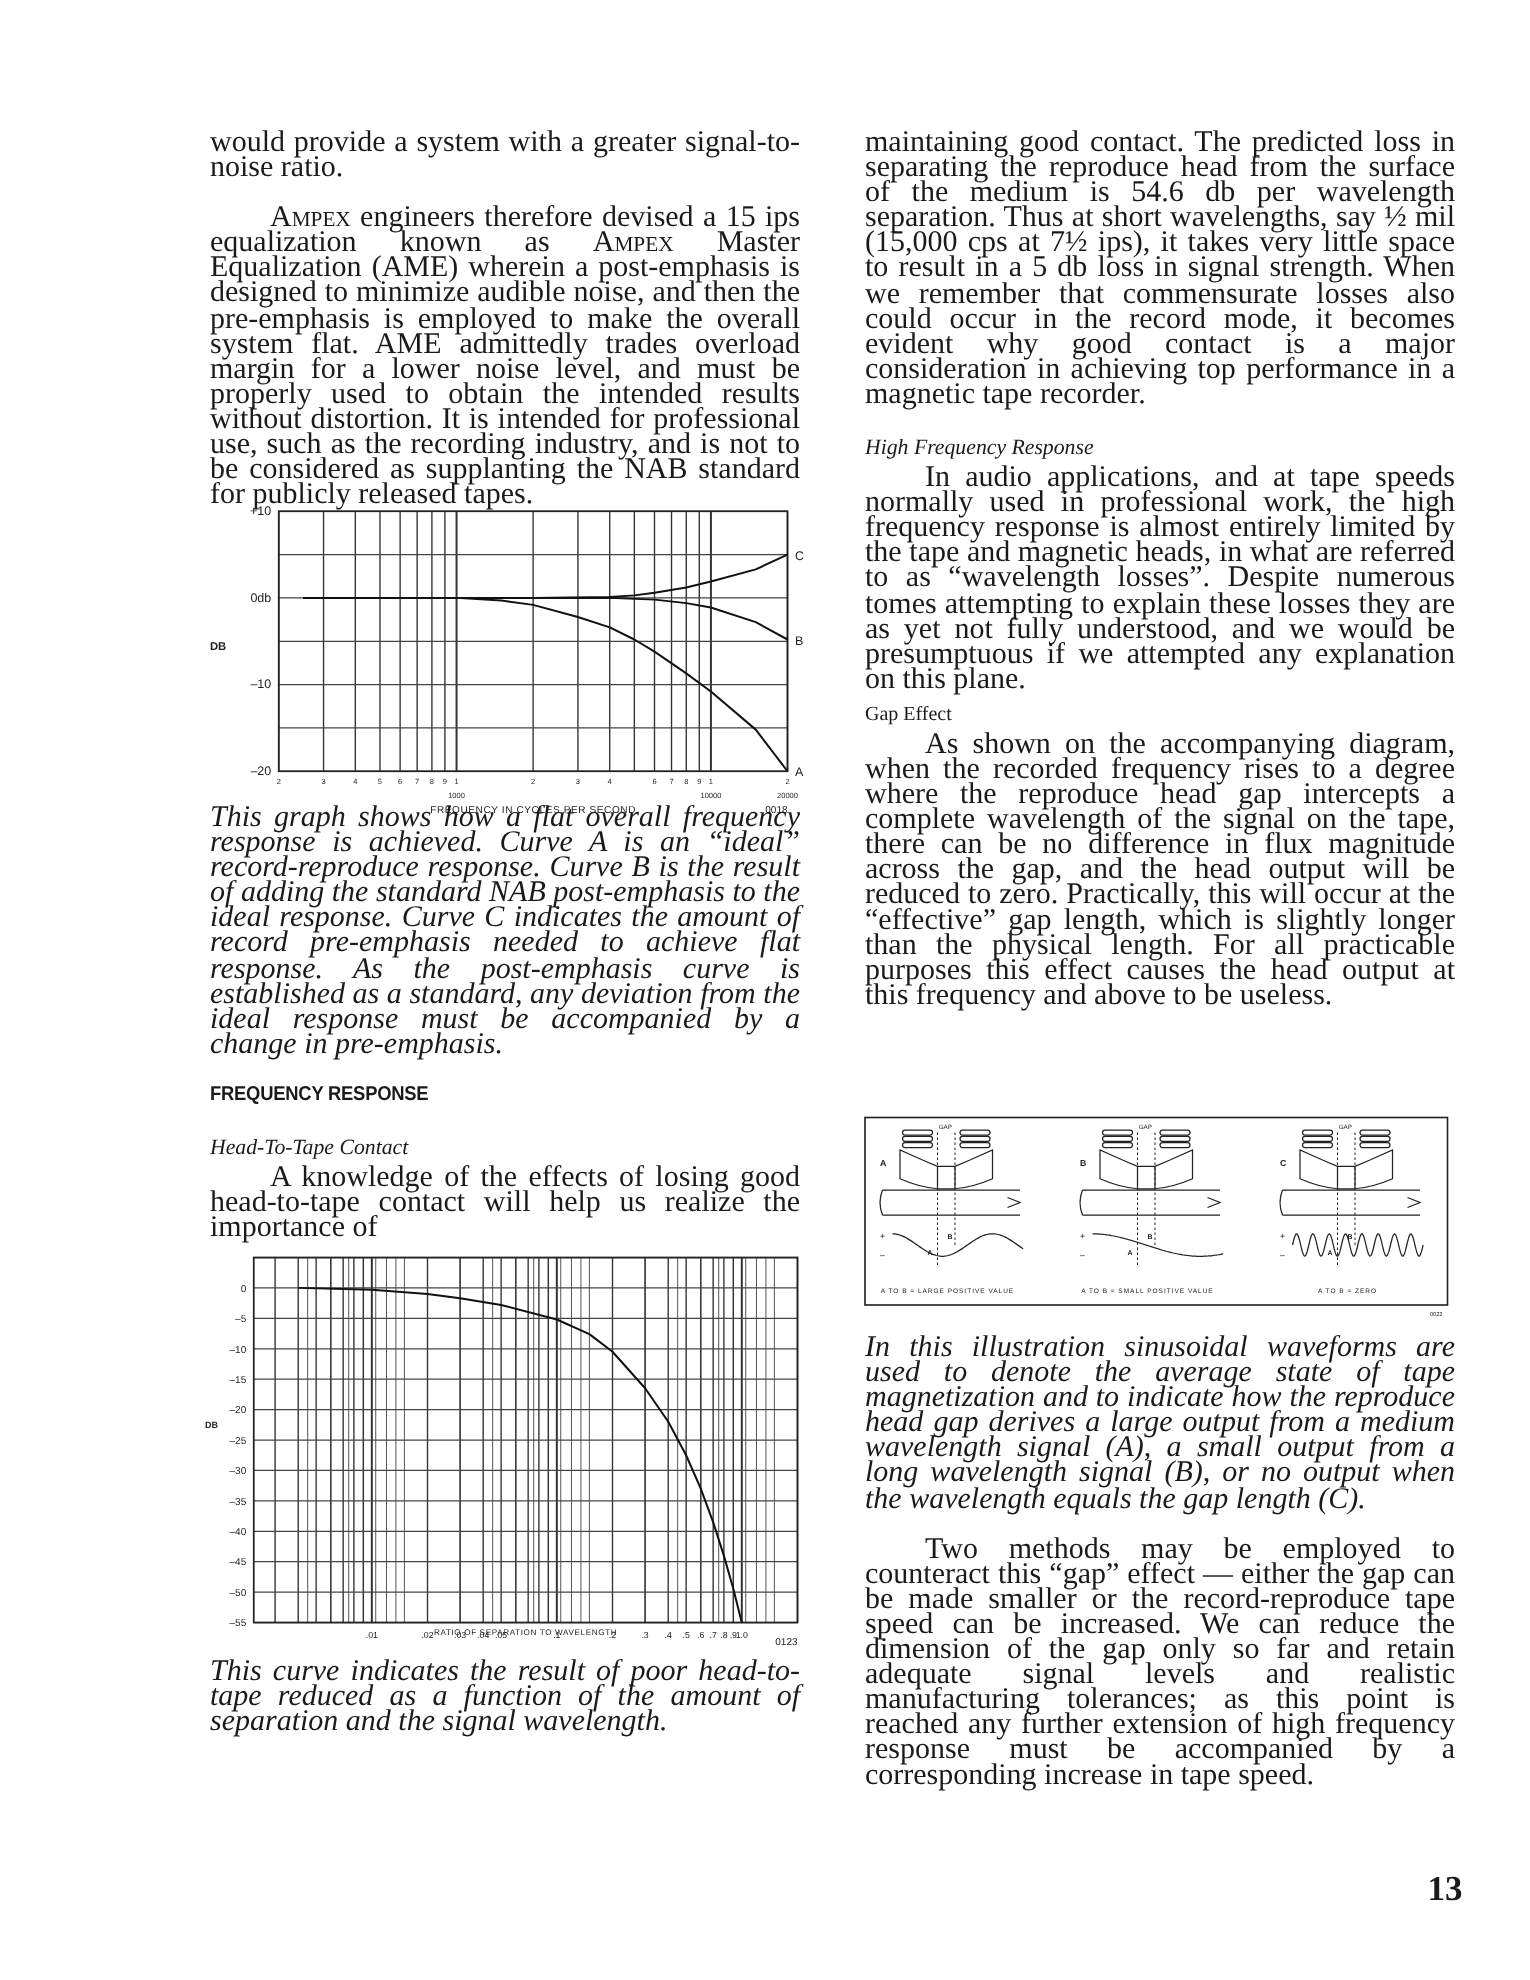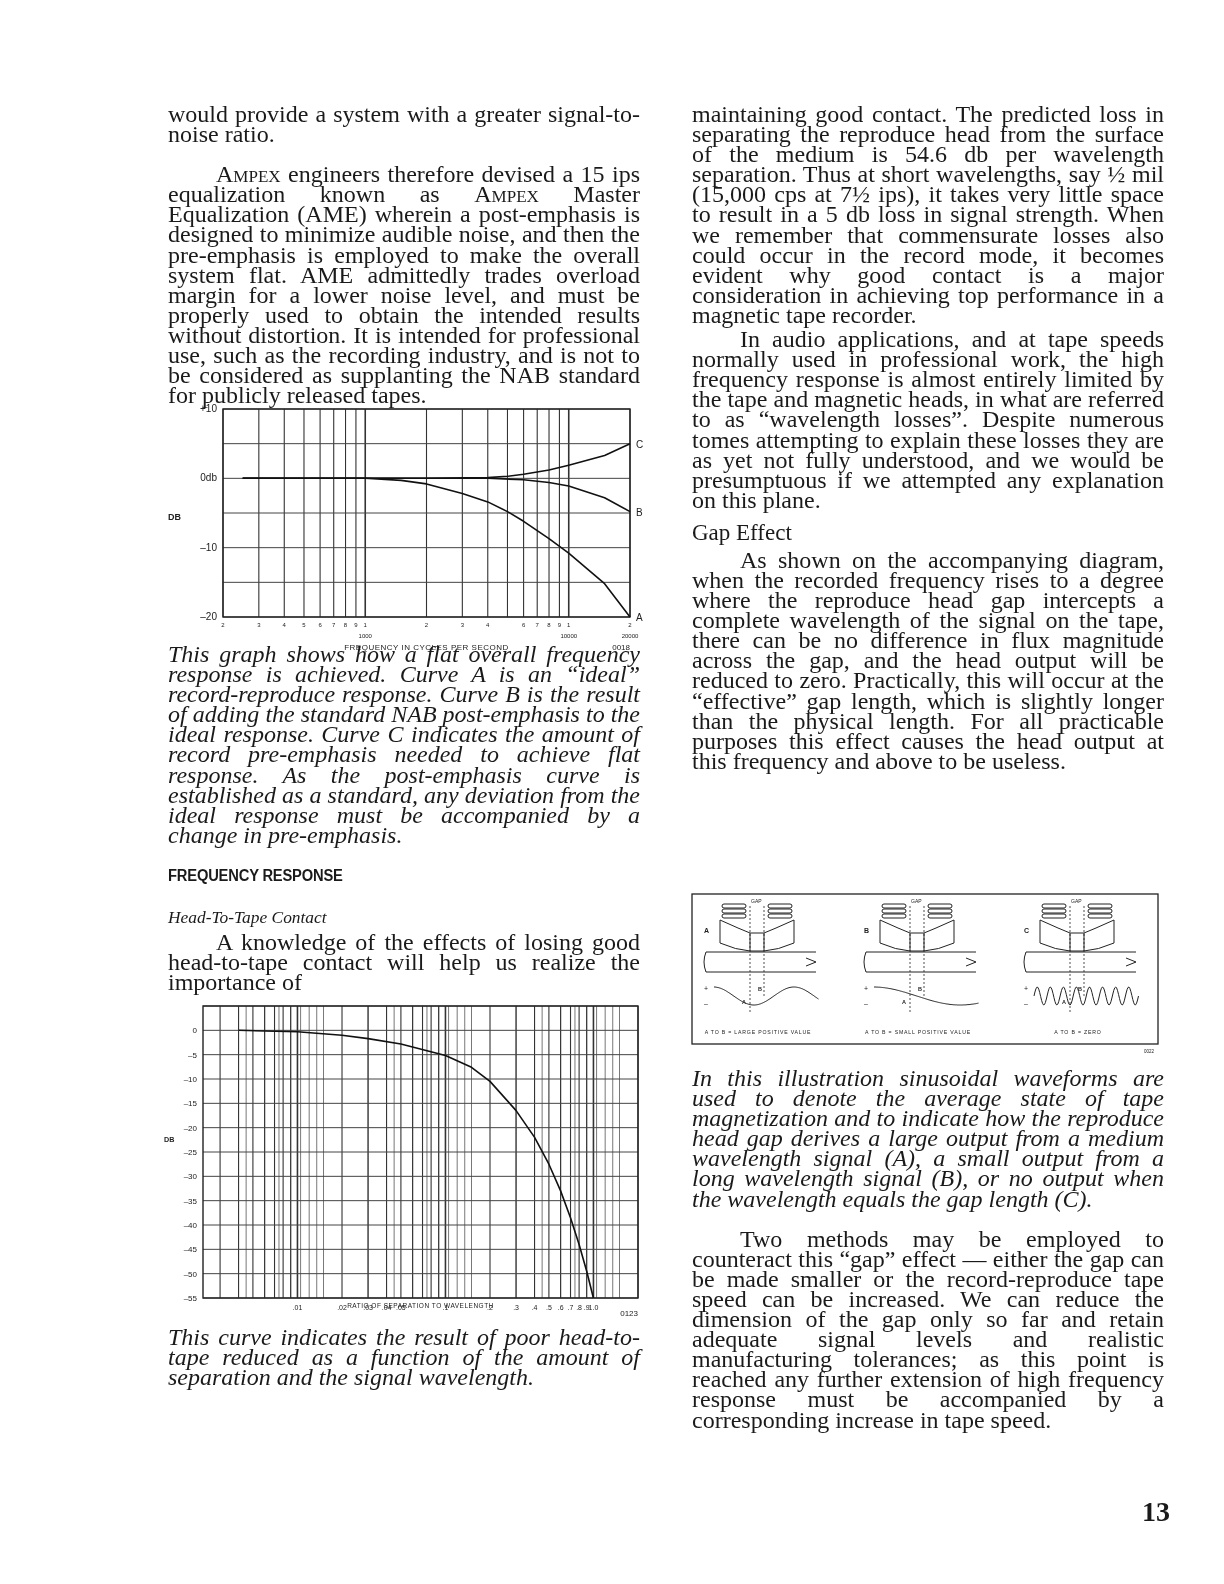--- a/index.html
+++ b/index.html
@@ -6,21 +6,21 @@
   body{width:1224px;height:1584px;position:relative;overflow:hidden;color:#1a1a1a;
        font-family:"Liberation Serif","DejaVu Serif",serif;}
   .col{position:absolute;width:472px;}
   #colL{left:168px;top:104px;}
   #colR{left:692px;top:104px;}
   p{margin:0;font-size:24px;line-height:20.1px;text-align:justify;}
   p.ind{text-indent:48px;}
   p.cap{font-style:italic;}
   .sc{font-variant:small-caps;}
   .sub{font-style:italic;font-size:17.4px;margin:0;}
-  .plain{font-size:23px;margin:0;}
+  .plain{font-size:16px;margin:0;}
   .head{font-family:"Liberation Sans","DejaVu Sans",sans-serif;font-weight:bold;font-size:16px;
         letter-spacing:-0.2px;transform:scaleX(0.92);transform-origin:left;margin:0;}
   .fig{position:absolute;}
   svg text{font-family:"Liberation Sans","DejaVu Sans",sans-serif;fill:#222;}
   #pageno{position:absolute;left:1142px;top:1496px;font-weight:bold;font-size:28px;
           font-family:"Liberation Serif",serif;}
 </style>
 </head>
 <body>
 
@@ -200,20 +200,21 @@
     <text x="478" y="328" text-anchor="end" font-size="8">0123</text>
     <polyline points="78.6,42.3 137.5,43.8 182.0,47.2 208.1,50.6 240.9,56.0 285.5,67.6 311.5,79.3 330.0,93.4 356.1,122.6 374.6,149.4 388.9,176.2 400.6,202.9 410.5,229.7 419.1,256.5 426.7,283.2 433.4,310.0" fill="none" stroke="#111" stroke-width="1.6" stroke-linejoin="round"></polyline>
   </svg>
 
 <div class="col" style="left:168px;top:1327px;">
   <p class="cap">This curve indicates the result of poor head-to-tape reduced as a function of the amount of separation and the signal wavelength.</p>
 </div>
 
 <div class="col" id="colR">
   <p>maintaining good contact. The predicted loss in separating the reproduce head from the surface of the medium is 54.6 db per wavelength separation. Thus at short wavelengths, say ½ mil (15,000 cps at 7½ ips), it takes very little space to result in a 5 db loss in signal strength. When we remember that commensurate losses also could occur in the record mode, it becomes evident why good contact is a major consideration in achieving top performance in a magnetic tape recorder.</p>
+  <div class="sub" style="margin-top:22px;">High Frequency Response</div>
   <p class="ind" style="margin-top:4px;">In audio applications, and at tape speeds normally used in professional work, the high frequency response is almost entirely limited by the tape and magnetic heads, in what are referred to as “wavelength losses”. Despite numerous tomes attempting to explain these losses they are as yet not fully understood, and we would be presumptuous if we attempted any explanation on this plane.</p>
   <div class="plain" style="margin-top:10px;">Gap Effect</div>
   <p class="ind" style="margin-top:4px;">As shown on the accompanying diagram, when the recorded frequency rises to a degree where the reproduce head gap intercepts a complete wavelength of the signal on the tape, there can be no difference in flux magnitude across the gap, and the head output will be reduced to zero. Practically, this will occur at the “effective” gap length, which is slightly longer than the physical length. For all practicable purposes this effect causes the head output at this frequency and above to be useless.</p>
 </div>
 
 <svg class="fig" id="gapfig" style="left:686px;top:888px;" width="480" height="165">
     <rect x="6" y="6" width="466" height="150" fill="none" stroke="#222" stroke-width="1.3"></rect>
     <g transform="translate(20,0)">
       <text x="-2" y="45" font-size="7" font-weight="bold">A</text>
       <rect x="16" y="16" width="24" height="4" rx="2" fill="none" stroke="#222" stroke-width="1"></rect>

